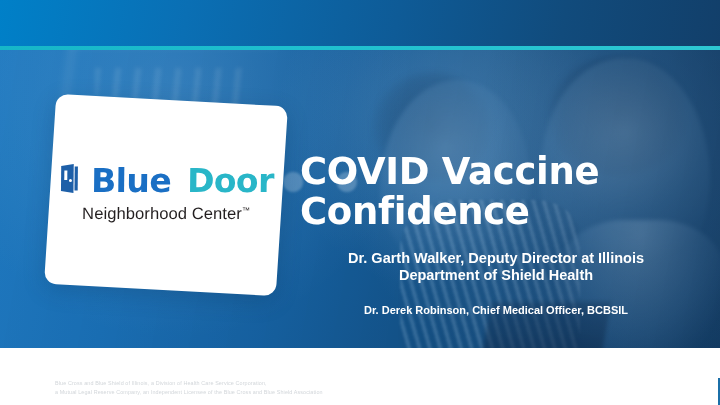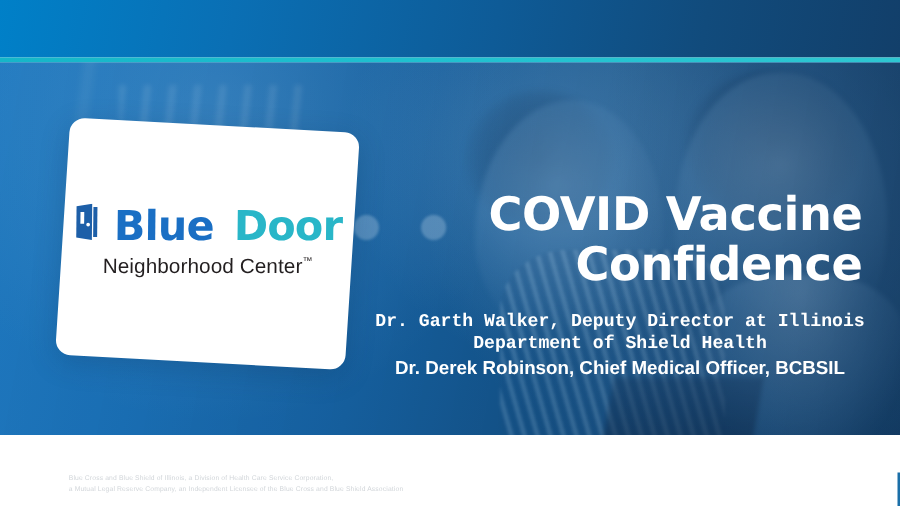--- a/index.html
+++ b/index.html
@@ -205,52 +205,52 @@
     font-size: 8px;
     vertical-align: super;
     letter-spacing: 0;
   }
 
   
   .title-block {
     position: absolute;
     left: 300px; top: 152px;
     width: 390px;
-    text-align: right;
+    text-align: left;
   }
   .slide-title {
     font-family: "DejaVu Sans", sans-serif;
     font-weight: bold;
     font-size: 37px;
     line-height: 1.07;
     color: #ffffff;
     letter-spacing: -0.3px;
     margin: 0;
   }
   .speakers {
     position: absolute;
     left: 296px; top: 250px;
     width: 400px;
     text-align: center;
   }
   .speaker-1 {
-    font-family: Liberation Mono, monospace;
+    font-family: Liberation Sans, sans-serif;
     font-weight: bold;
     font-size: 14.5px;
     line-height: 1.18;
     color: #ffffff;
     margin: 0;
   }
   .speaker-2 {
     font-family: "Liberation Sans", sans-serif;
     font-weight: bold;
-    font-size: 15px;
+    font-size: 11px;
     line-height: 1.18;
     color: #ffffff;
-    margin: 2px 0 0 0;
+    margin: 20px 0 0 0;
   }
 
   
   .footer {
     position: absolute;
     left: 0; top: 348px;
     width: 720px;
     height: 57px;
     background: #ffffff;
   }

